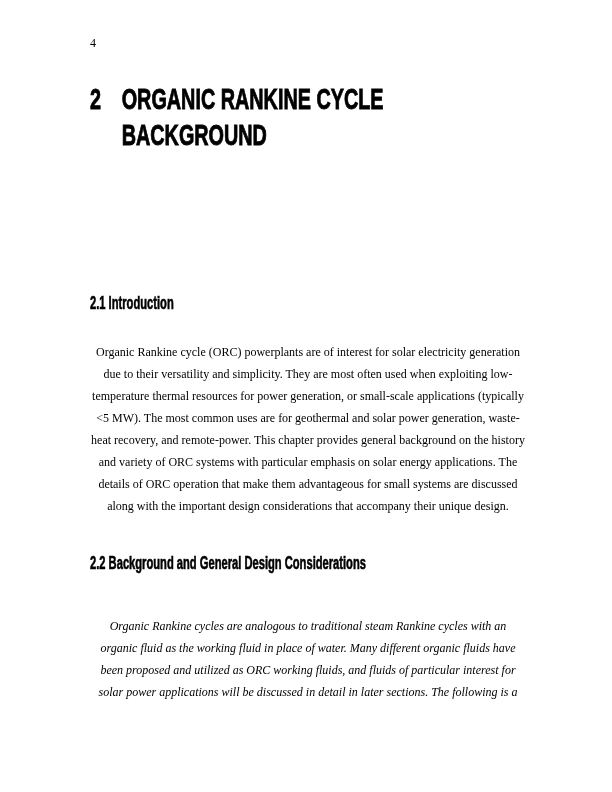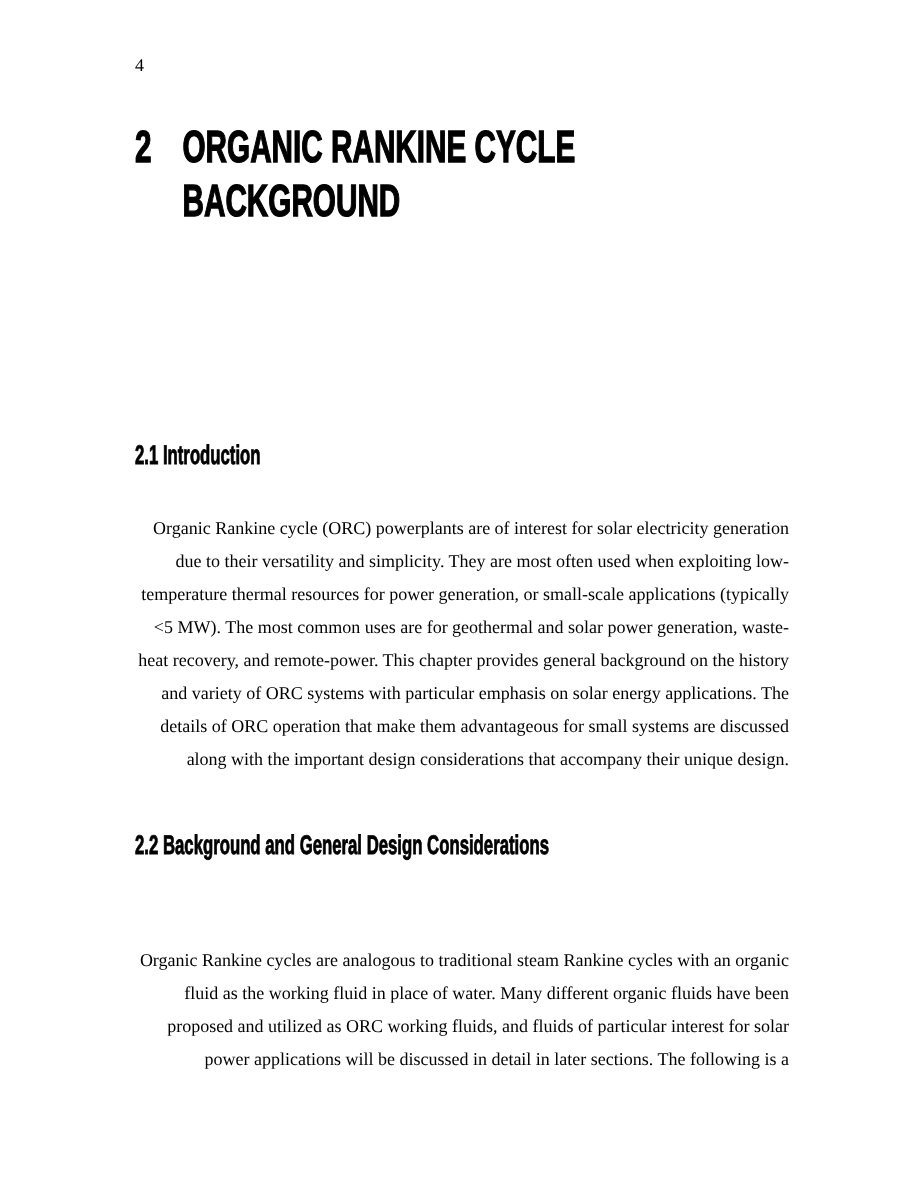--- a/index.html
+++ b/index.html
@@ -55,27 +55,28 @@
   .section-heading.first {
     margin-top: 140px;
   }
   .section-heading.second {
     margin-top: 36px;
   }
   .body-text {
     font-size: 12px;
     line-height: 22px;
     width: 436px;
-    text-align: right;
+    text-align: center;
   }
   .body-text.first {
     margin-top: 28px;
   }
   .body-text.second {
-    margin-top: 56px;
+    margin-top: 42px;
+    font-style: italic;
   }
 </style>
 </head>
 <body>
 
 <div class="page">
 
   <div class="page-number">4</div>
 
   <div class="chapter-heading">

